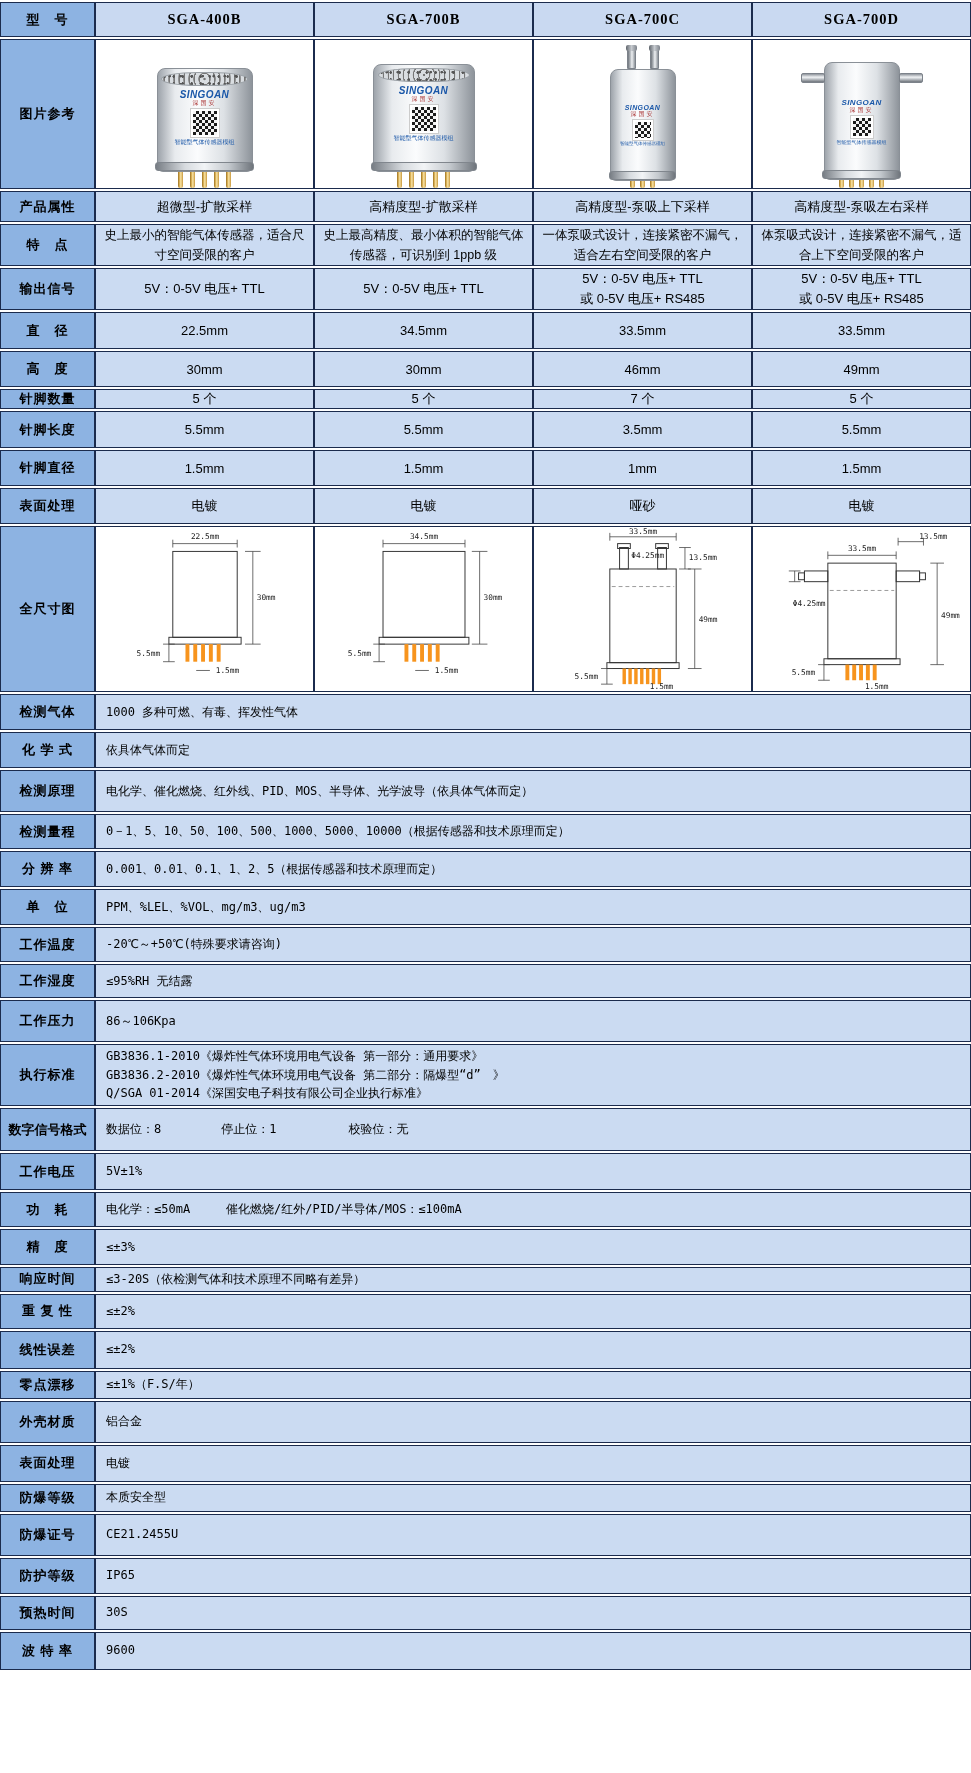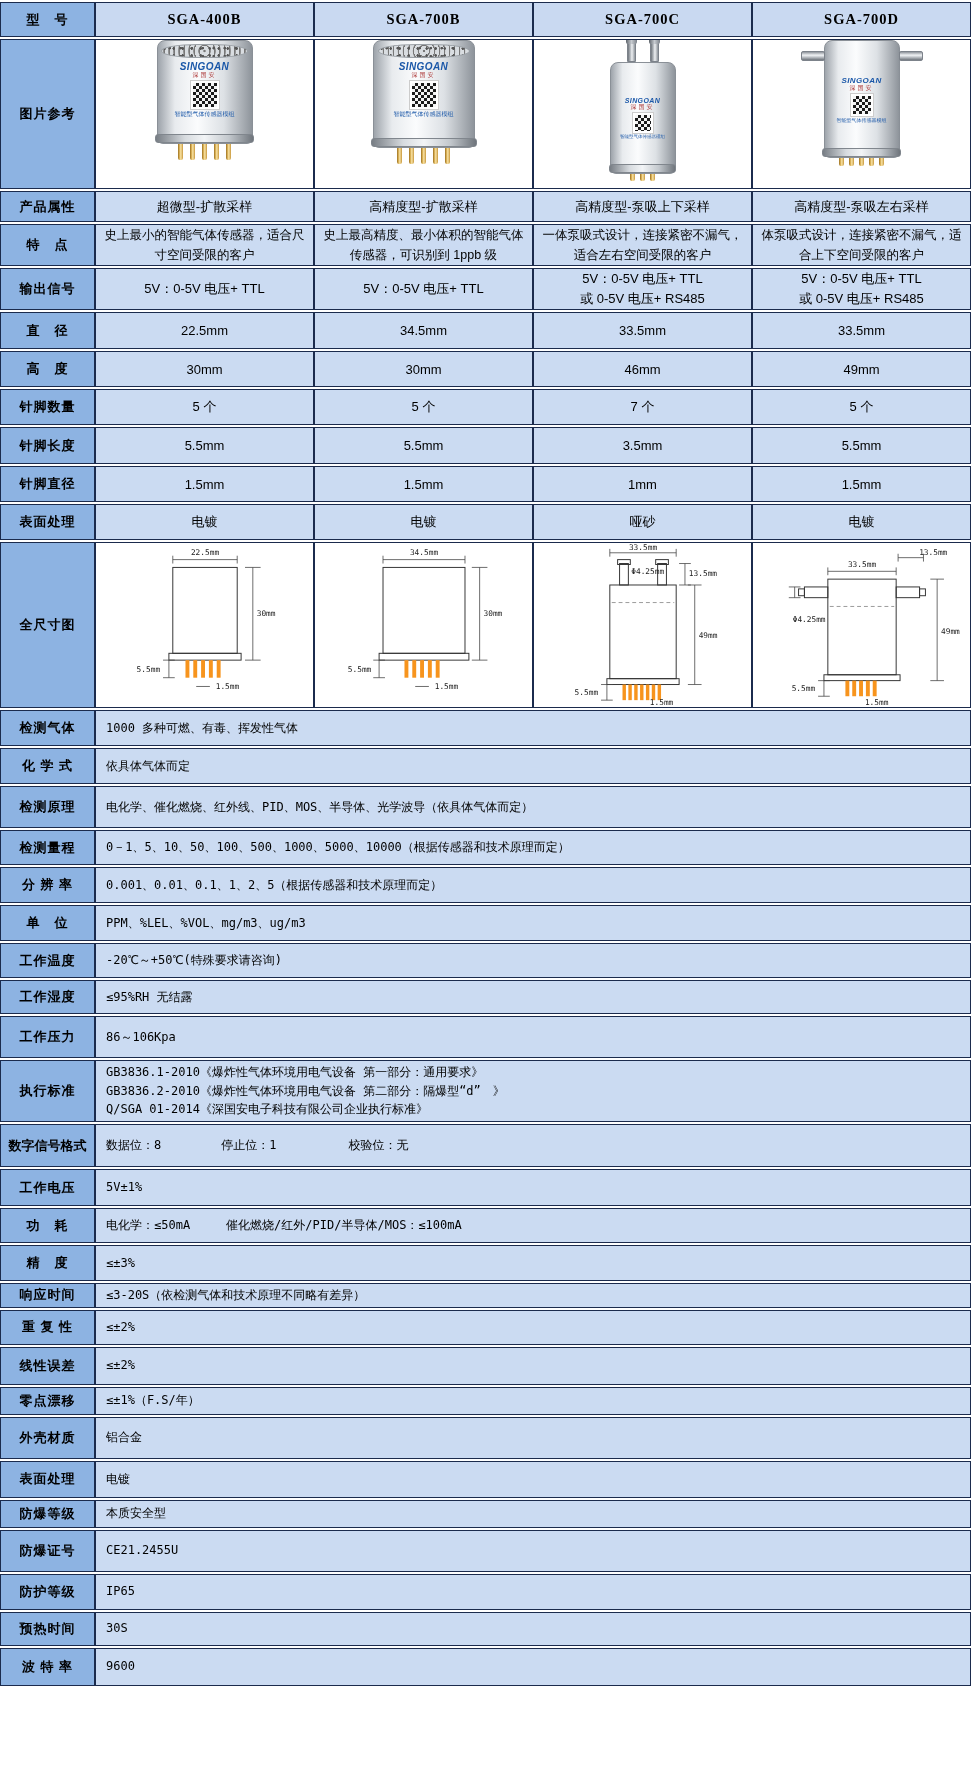--- a/index.html
+++ b/index.html
@@ -42,21 +42,21 @@
   td.white { background: #ffffff; }
   td.full {
     background: #cbdbf2;
     font-family: "DejaVu Sans Mono", "Liberation Mono", monospace;
     font-size: 12px;
     text-align: left;
     padding: 2px 10px;
     line-height: 1.55;
   }
   
-  .photo { display:flex; align-items:flex-start; justify-content:center; height:148px; position:relative; }
+  .photo { display:flex; align-items:flex-end; justify-content:center; height:148px; position:relative; }
   .sensor { position:relative; display:flex; flex-direction:column; align-items:center; }
   .can {
     position:relative;
     background: linear-gradient(90deg,#9ea4ab 0%,#e8ebee 18%,#fbfcfd 42%,#dde1e5 70%,#8e949b 100%);
     border-radius: 8px 8px 6px 6px;
     border: 1px solid #8a9097;
     display:flex; flex-direction:column; align-items:center;
   }
   .cap {
     width: 92%; height: 14px; margin-top:3px;
@@ -267,21 +267,21 @@
   </tr>
 
   <tr style="height:36px">
     <td class="lbl">高　度</td>
     <td class="val">30mm</td>
     <td class="val">30mm</td>
     <td class="val">46mm</td>
     <td class="val">49mm</td>
   </tr>
 
-  <tr style="height:36px">
+  <tr style="height:20px">
     <td class="lbl">针脚数量</td>
     <td class="val">5 个</td>
     <td class="val">5 个</td>
     <td class="val">7 个</td>
     <td class="val">5 个</td>
   </tr>
 
   <tr style="height:37px">
     <td class="lbl">针脚长度</td>
     <td class="val">5.5mm</td>

